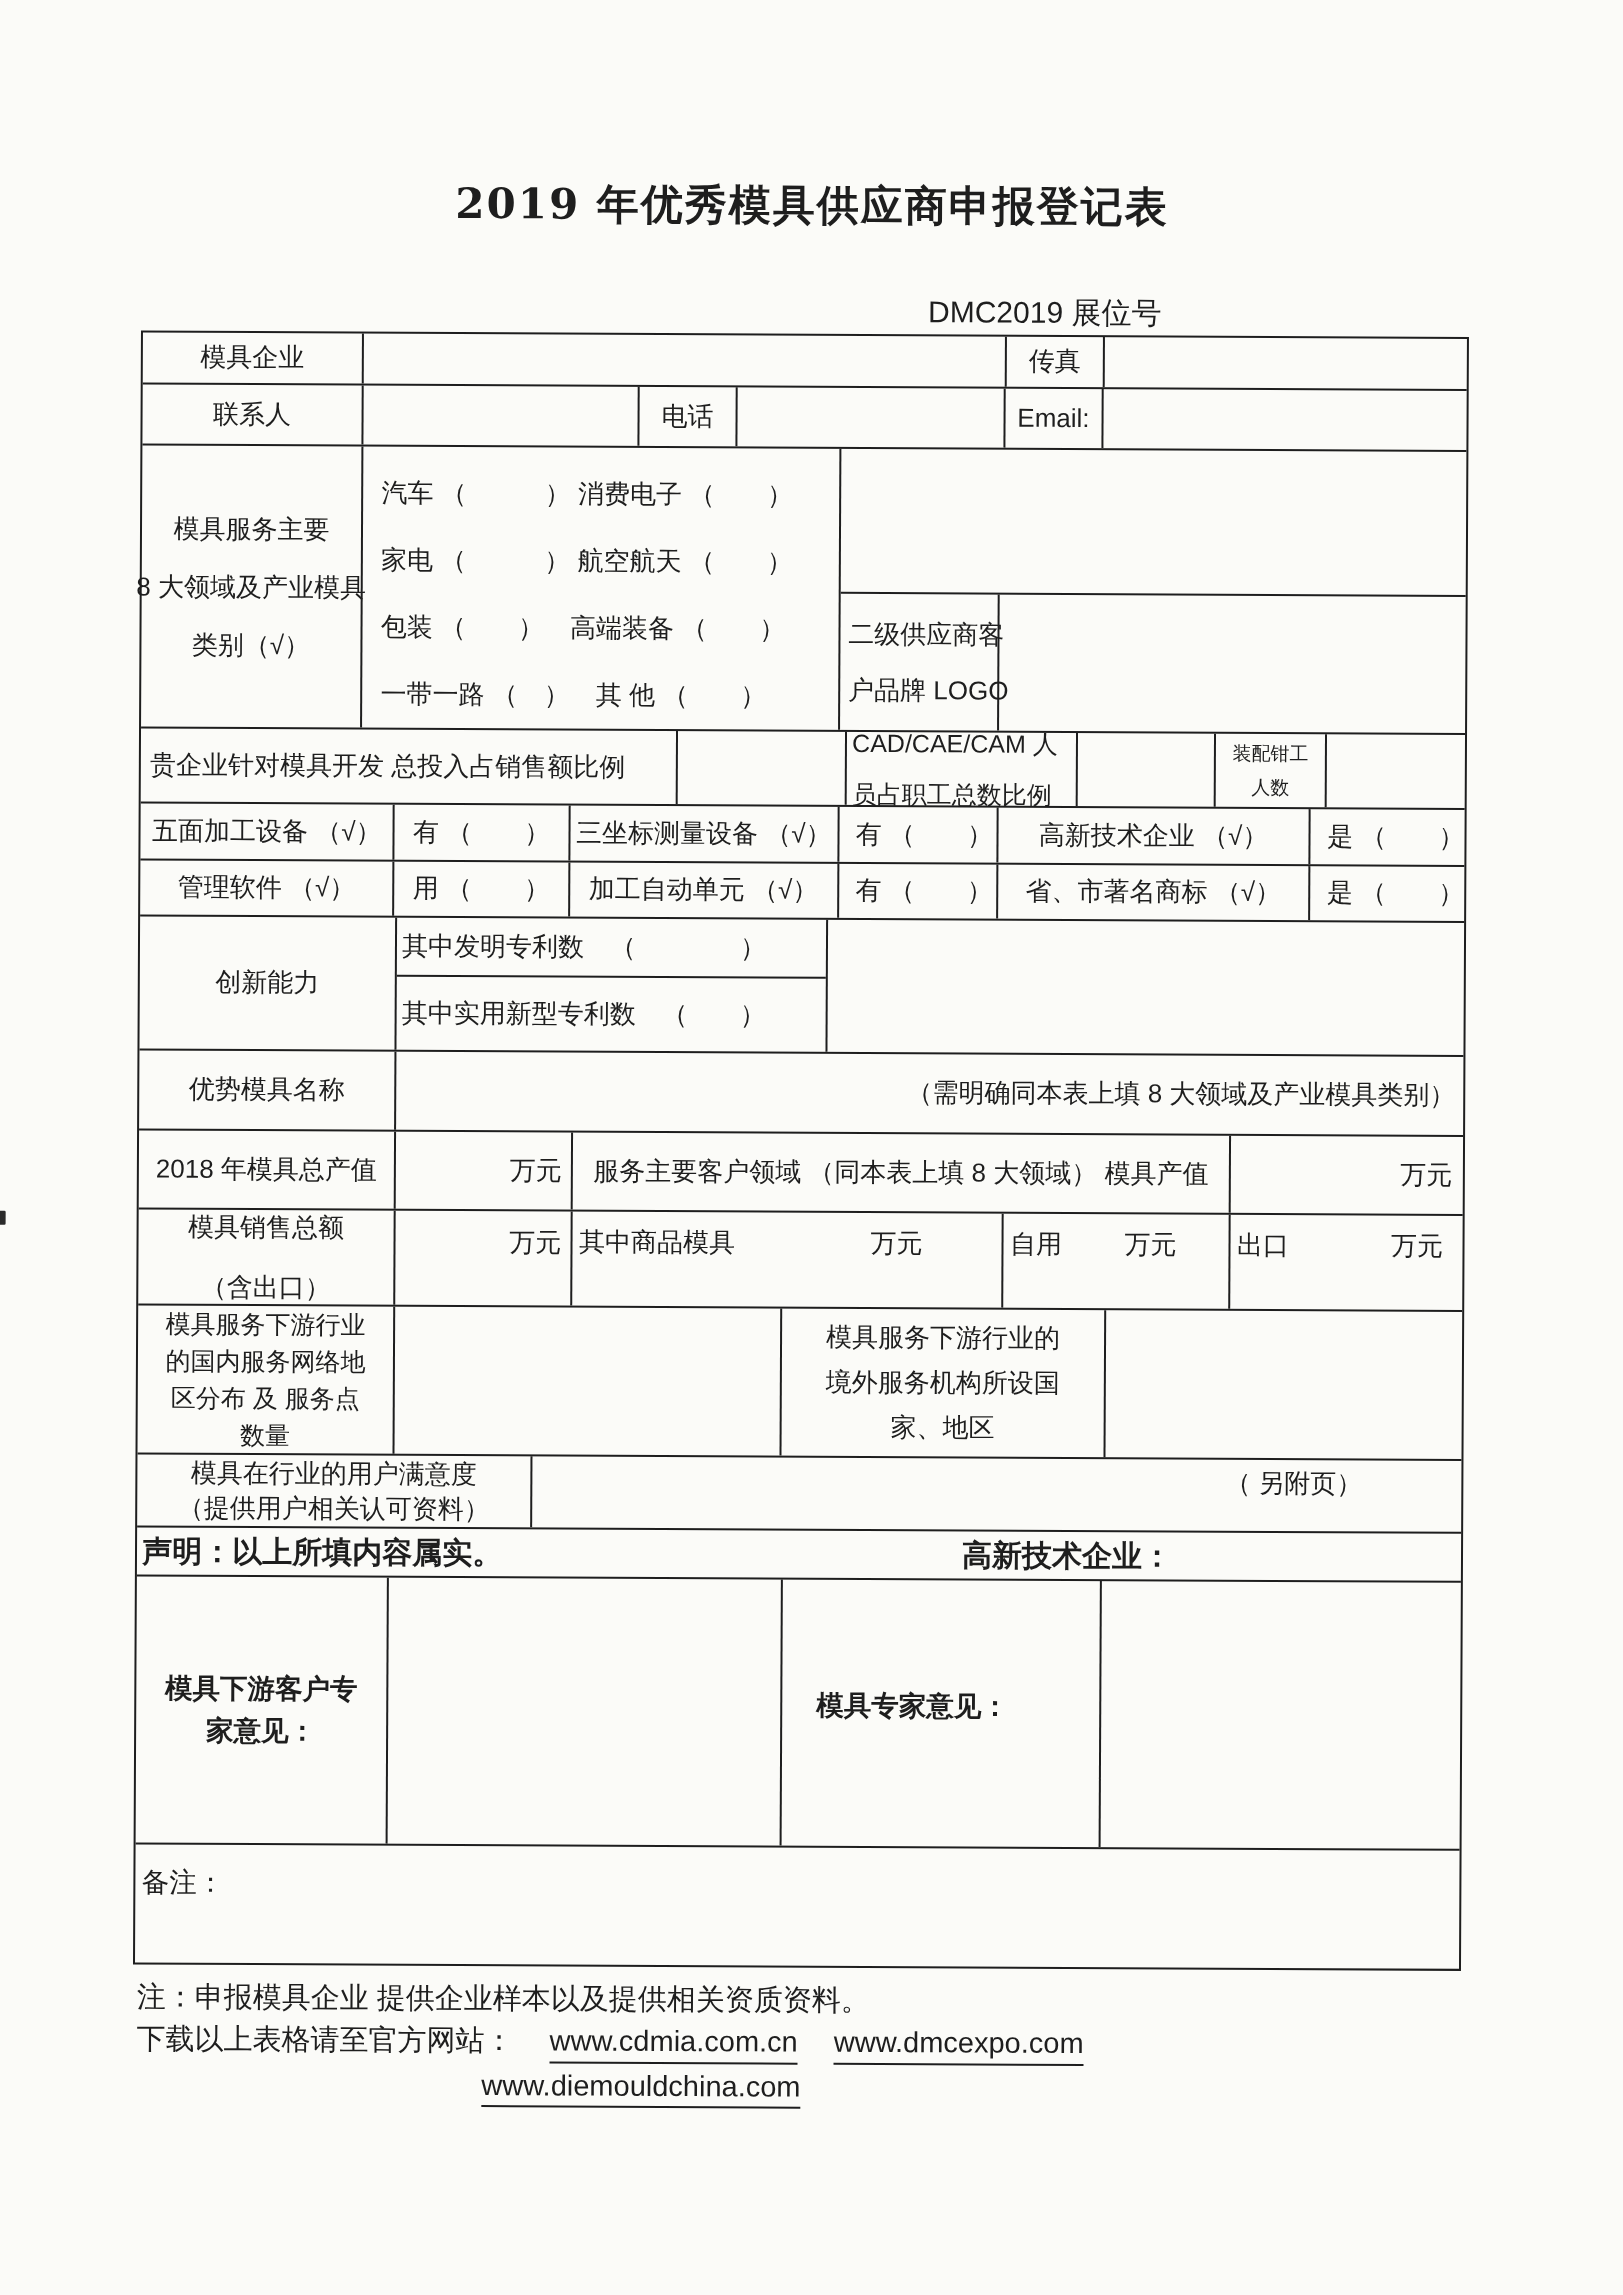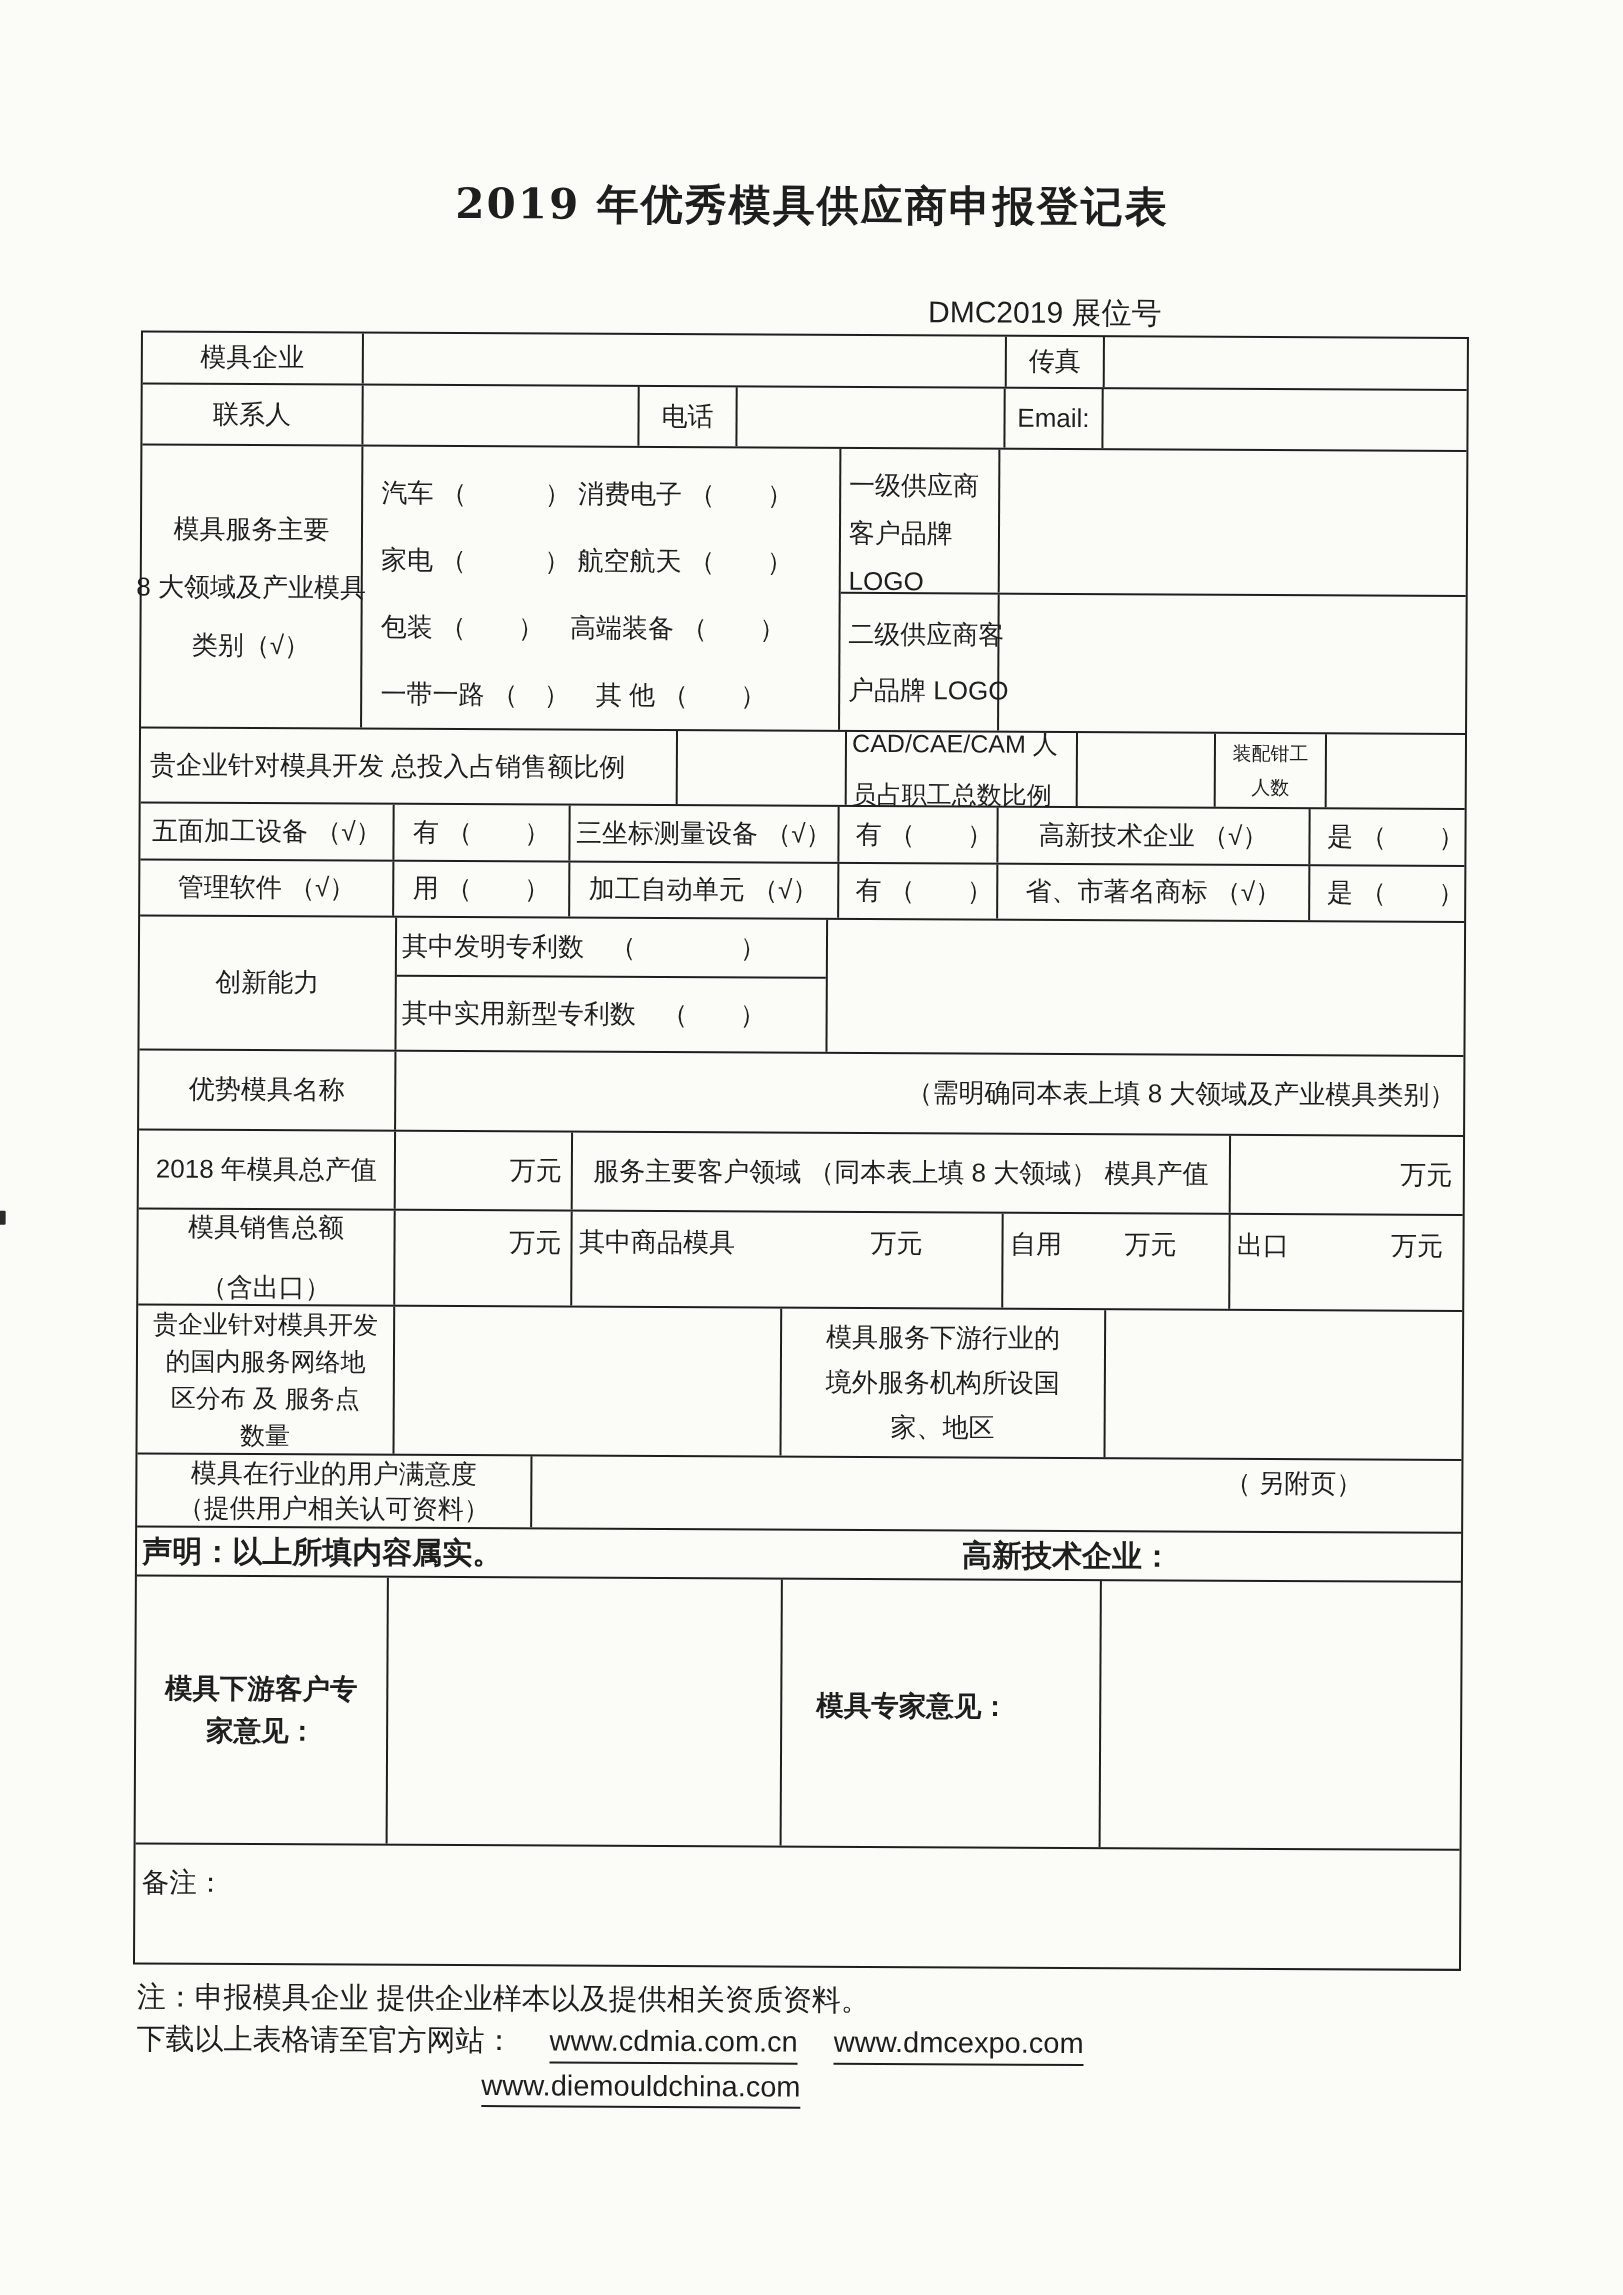--- a/index.html
+++ b/index.html
@@ -87,25 +87,20 @@
           <div>类别（√）</div>
         </div>
         <div class="cell" style="width:478px;padding:13px 0 0 18.3px;line-height:67px">
           <div>汽车 （　　　） 消费电子 （　　）</div>
           <div>家电 （　　　） 航空航天 （　　）</div>
           <div>包装 （　　）　高端装备 （　　）</div>
           <div>一带一路 （　）　其 他 （　　）</div>
         </div>
         <div class="cell nb col" style="flex:1">
           <div class="sub" style="height:145px;border-bottom:2px solid var(--ink)">
-            <div class="cell" style="width:159px;padding:11.8px 0 0 7.9px;line-height:48px">
-              <div>一级供应商</div>
-              <div>客户品牌</div>
-              <div>LOGO</div>
-            </div>
             <div class="cell" style="flex:1"></div>
           </div>
           <div class="sub" style="flex:1">
             <div class="cell col" style="width:159px;justify-content:center;padding-left:7.9px;line-height:56px">
               <div>二级供应商客</div>
               <div>户品牌 LOGO</div>
             </div>
             <div class="cell" style="flex:1"></div>
           </div>
         </div>
@@ -182,21 +177,21 @@
           <span>万元</span>
         </div>
         <div class="cell" style="flex:1;display:flex;justify-content:space-between;padding:15.7px 19.6px 0 6.5px">
           <span>出口</span>
           <span>万元</span>
         </div>
       </div>
 
       <div class="row" style="height:149px">
         <div class="cell cc" style="width:257px;line-height:37px;font-size:25px">
-          <div>贵企业针对模具开发</div>
+          <div>模具服务下游行业</div>
           <div>的国内服务网络地</div>
           <div>区分布 及 服务点</div>
           <div>数量</div>
         </div>
         <div class="cell" style="width:387px"></div>
         <div class="cell cc" style="width:324px;line-height:45px">
           <div>模具服务下游行业的</div>
           <div>境外服务机构所设国</div>
           <div>家、地区</div>
         </div>

